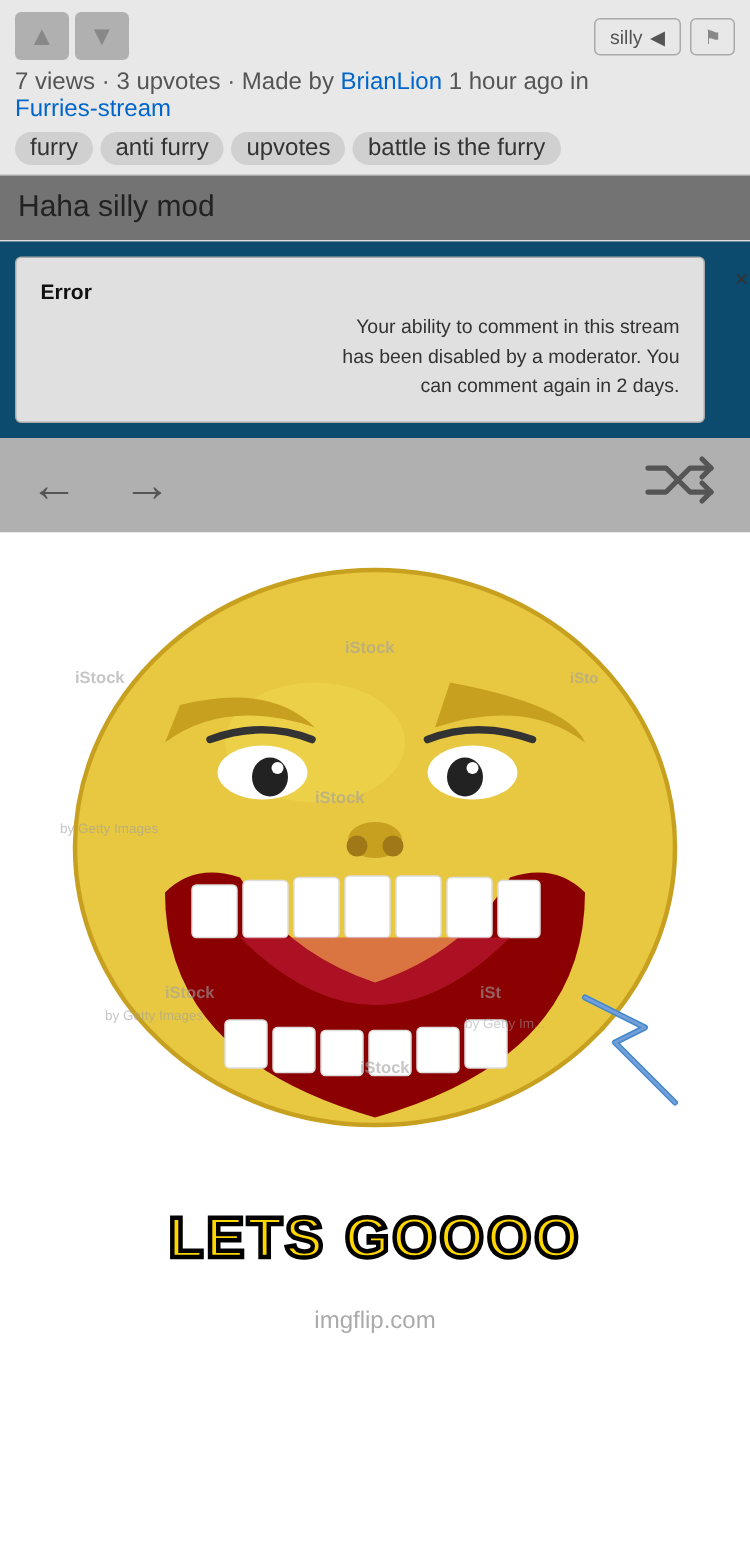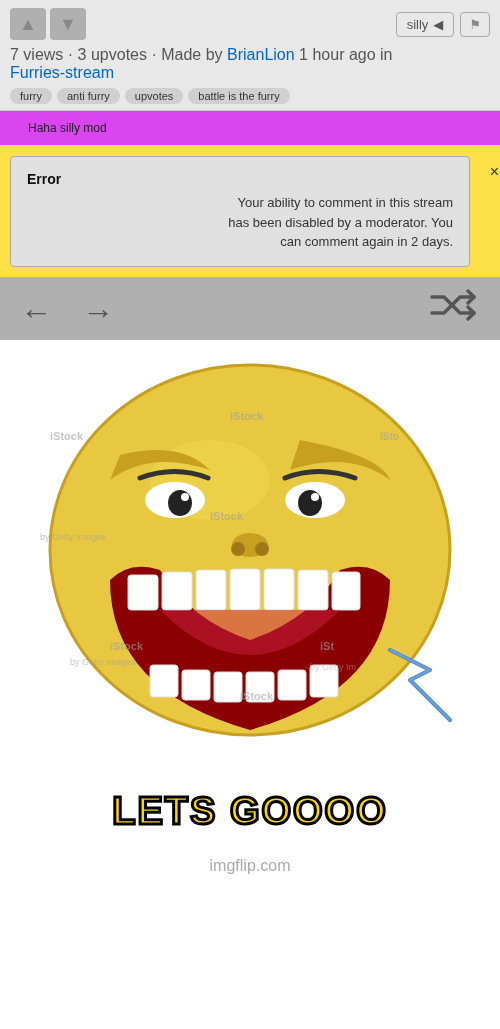--- a/index.html
+++ b/index.html
@@ -96,38 +96,38 @@
     .tags-row {
       display: flex;
       flex-wrap: wrap;
       gap: 5px;
     }
 
     .tag {
       background: #d0d0d0;
       border-radius: 12px;
       padding: 2px 10px;
-      font-size: 11px;
+      font-size: 16px;
       color: #333;
       cursor: pointer;
     }
 
     
     .meme-title {
-      padding: 10px 28px;
-      font-size: 12px;
+      padding: 10px 12px;
+      font-size: 20px;
       font-weight: normal;
       color: #222;
-      background: #d946ef;
+      background: #737373;
       border-bottom: 1px solid #ddd;
     }
 
     
     .comment-section {
-      background: #fde047;
+      background: #0c4a6e;
       padding: 10px;
       position: relative;
     }
 
     .error-box {
       background: #e0e0e0;
       border: 1px solid #aaa;
       border-radius: 4px;
       padding: 14px 16px;
       position: relative;

